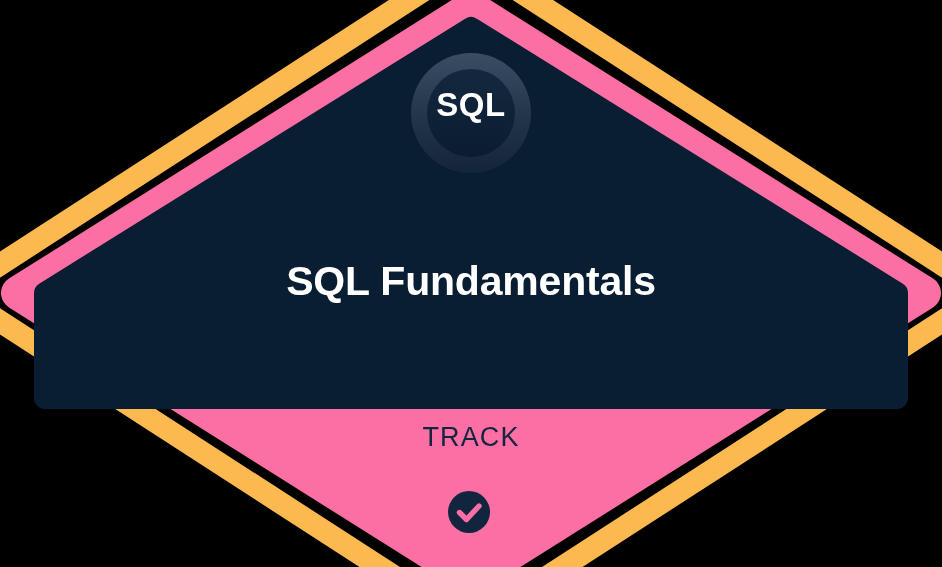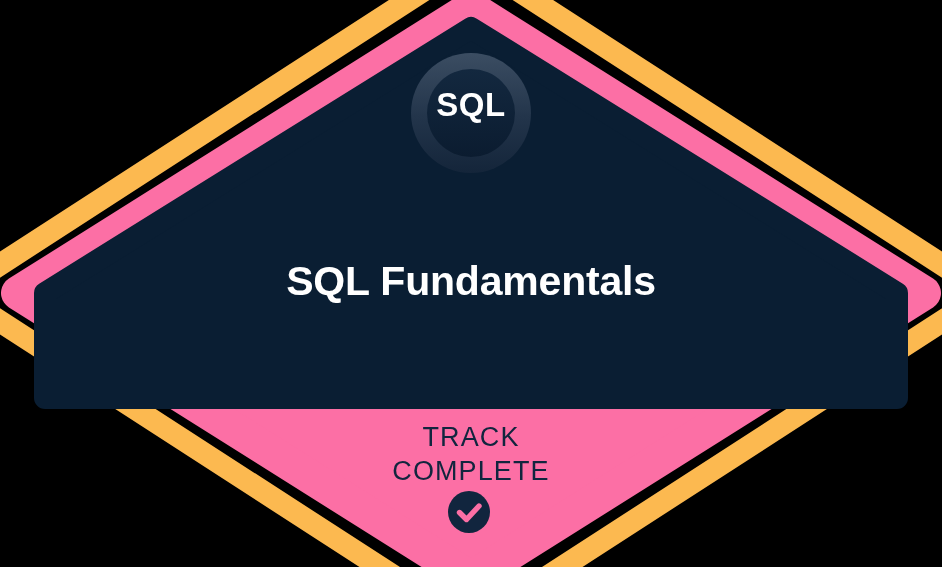--- a/index.html
+++ b/index.html
@@ -124,17 +124,16 @@
   </svg>
 
   <div class="overlay">
 
     <div class="sql-chip-label">SQL</div>
 
     <div class="track-title">SQL Fundamentals</div>
 
     <div class="status-block">
       <div class="status-line">TRACK</div>
-      <div class="status-line">COMPLETE</div>
     </div>
 
   </div>
 </div>
 
 </body></html>

